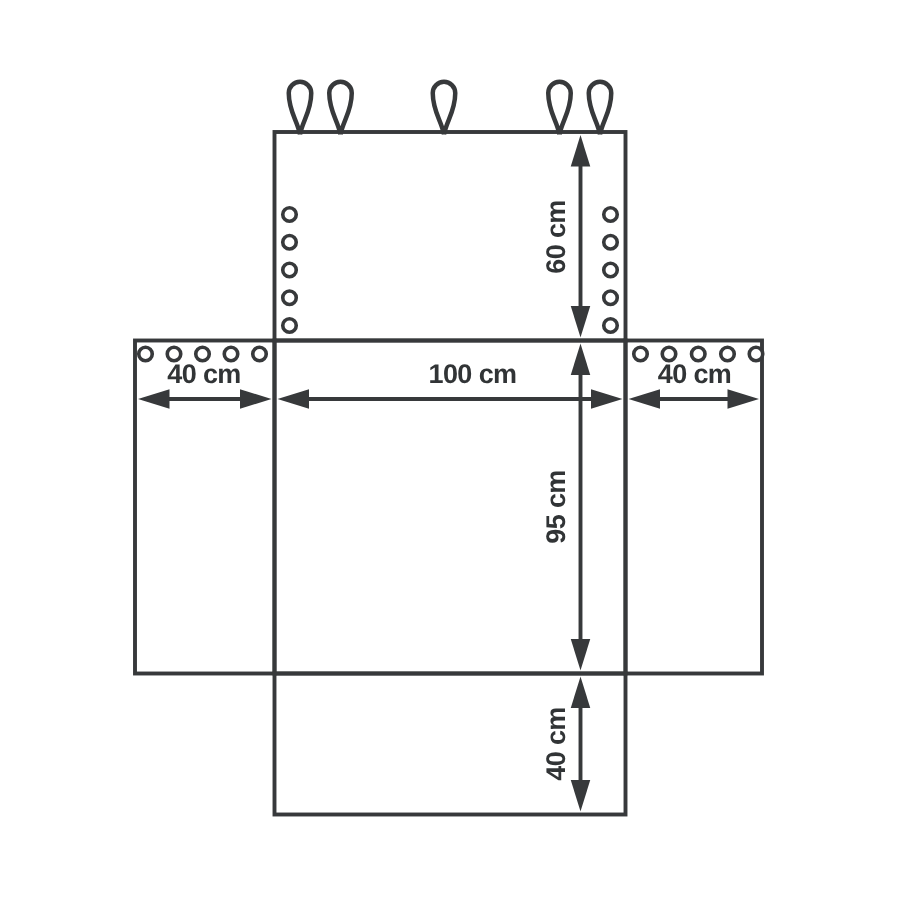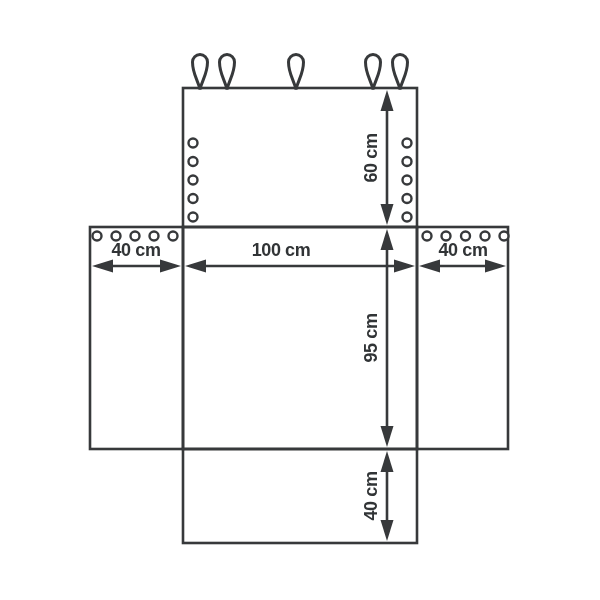--- a/index.html
+++ b/index.html
@@ -83,21 +83,21 @@
       <line x1="204" y1="266" x2="396" y2="266" stroke="#37393b" stroke-width="2.6"></line>
       <polygon points="185,266 206,272.5 206,259.5" fill="#37393b"></polygon>
       <polygon points="415,266 394,272.5 394,259.5" fill="#37393b"></polygon>
       <line x1="438" y1="266" x2="487" y2="266" stroke="#37393b" stroke-width="2.6"></line>
       <polygon points="419,266 440,272.5 440,259.5" fill="#37393b"></polygon>
       <polygon points="506,266 485,272.5 485,259.5" fill="#37393b"></polygon>
     </svg>
 
   <div class="dim-label" style="left:136px; top:250px;">40 cm</div>
 
-  <div class="dim-label" style="left:281px; top:250px;">100 cm</div>
+  <div class="dim-label" style="left:315px; top:250px;">100 cm</div>
 
   <div class="dim-label" style="left:463px; top:250px;">40 cm</div>
 
   <div class="dim-label vert" style="left:371px; top:158px;">60 cm</div>
 
   <div class="dim-label vert" style="left:371px; top:338px;">95 cm</div>
 
   <div class="dim-label vert" style="left:371px; top:496px;">40 cm</div>
 </div>
 

